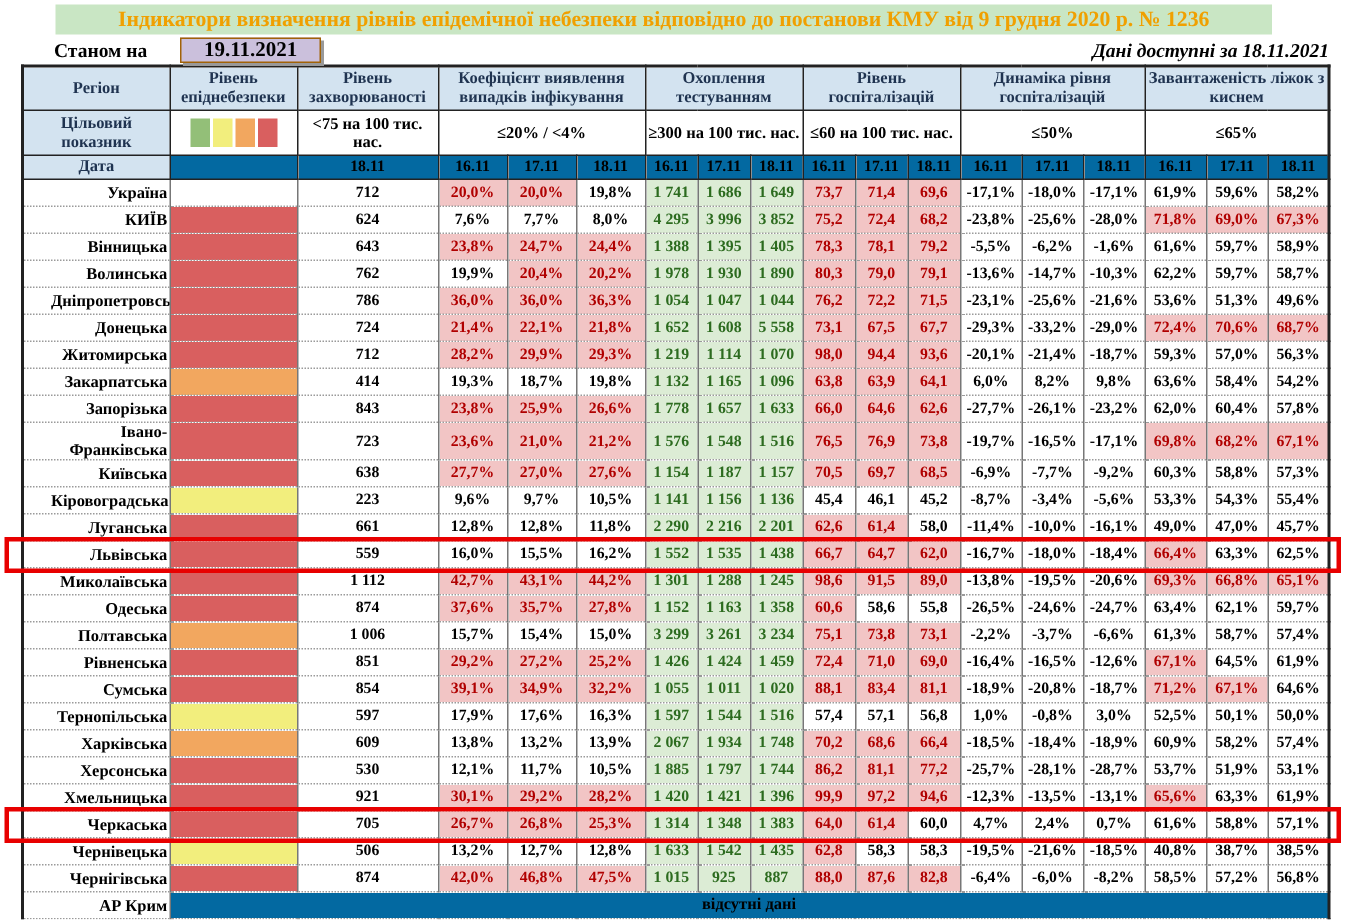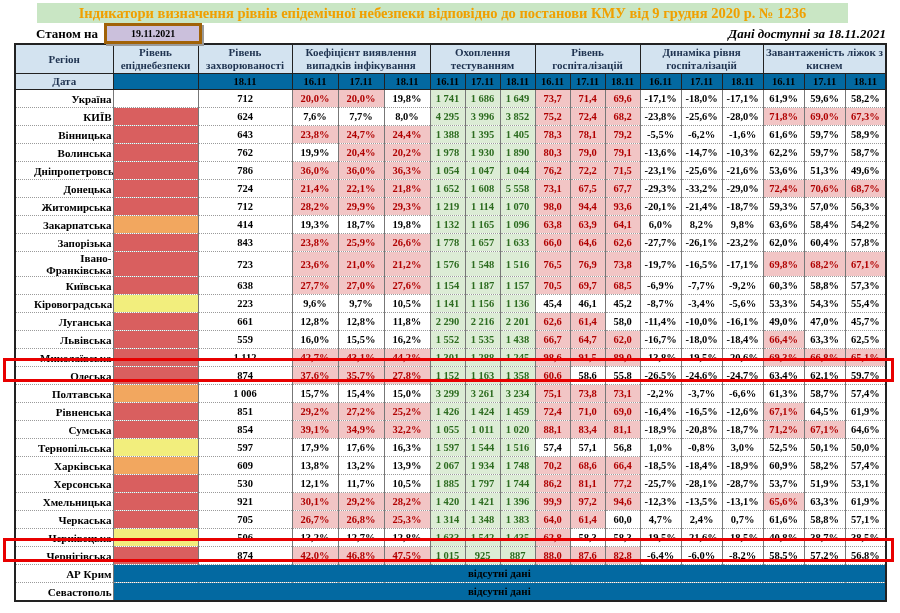--- a/index.html
+++ b/index.html
@@ -1,24 +1,24 @@
 <!DOCTYPE html>
 <html><head>
 <meta charset="utf-8">
 <style>
   html,body{margin:0;padding:0;background:#fff;}
   #page{position:relative;width:900px;height:613px;background:#fff;overflow:hidden;
         font-family:"Liberation Serif","DejaVu Serif",serif;font-weight:bold;color:#000;}
   
   .title-bar{margin:3px 52px 0 37px;height:20px;line-height:20px;text-align:center;
              background:#c9e6c4;color:#f0a000;font-size:14.5px;white-space:nowrap;}
-  .subhead{display:flex;justify-content:space-between;align-items:center;height:17px;margin:2px 14px 1px 36px;}
+  .subhead{display:flex;justify-content:space-between;align-items:flex-end;height:17px;margin:2px 14px 1px 36px;}
   .asof{display:flex;align-items:center;font-size:13px;}
-  .asof-box{margin-left:6px;width:92px;text-align:center;background:#cbc0dc;border:3px solid #a16207;
-            box-shadow:2px 2px 0 #999;font-size:10px;line-height:15px;}
+  .asof-box{margin-left:22px;width:92px;text-align:center;background:#cbc0dc;border:1px solid #a16207;
+            box-shadow:2px 2px 0 #999;font-size:14px;line-height:15px;}
   .avail{font-size:13px;font-style:italic;}
   
   table{border-collapse:collapse;table-layout:fixed;width:872px;margin-left:14px;
         border:2px solid #222;}
   th,td{padding:0 1px;overflow:hidden;white-space:nowrap;}
   thead th,thead td{border:1px solid #222;text-align:center;}
   thead .grp{background:#d3e3f0;color:#1f3350;font-size:11px;line-height:13px;white-space:normal;height:28px;}
   thead .lbl{background:#d3e3f0;color:#1f3350;font-size:11px;white-space:normal;line-height:13px;}
   thead .tgt{background:#fff;font-size:11px;line-height:12px;white-space:normal;height:29px;}
   thead .dt{background:#0369a1;font-size:10.5px;height:15px;line-height:15px;}
@@ -78,20 +78,32 @@
         <th class="grp">Регіон</th>
         <th class="grp">Рівень епіднебезпеки</th>
         <th class="grp">Рівень захворюваності</th>
         <th class="grp" colspan="3">Коефіцієнт виявлення випадків інфікування</th>
         <th class="grp" colspan="3">Охоплення тестуванням</th>
         <th class="grp" colspan="3">Рівень госпіталізацій</th>
         <th class="grp" colspan="3">Динаміка рівня госпіталізацій</th>
         <th class="grp" colspan="3">Завантаженість ліжок з киснем</th>
       </tr>
       <tr>
+        <th class="lbl">Цільовий показник</th>
+        <td class="tgt">
+          <span class="sq" style="background:#93bf78"></span><span class="sq" style="background:#f2ee7d"></span><span class="sq" style="background:#f2a75f"></span><span class="sq" style="background:#d95f5f"></span>
+        </td>
+        <td class="tgt">&lt;75 на 100 тис. нас.</td>
+        <td class="tgt" colspan="3">≤20% / &lt;4%</td>
+        <td class="tgt" colspan="3">≥300 на 100 тис. нас.</td>
+        <td class="tgt" colspan="3">≤60 на 100 тис. нас.</td>
+        <td class="tgt" colspan="3">≤50%</td>
+        <td class="tgt" colspan="3">≤65%</td>
+      </tr>
+      <tr>
         <th class="lbl" style="height:15px">Дата</th>
         <td class="dt"></td>
         <td class="dt">18.11</td>
         <td class="dt">16.11</td>
         <td class="dt">17.11</td>
         <td class="dt">18.11</td>
         <td class="dt">16.11</td>
         <td class="dt">17.11</td>
         <td class="dt">18.11</td>
         <td class="dt">16.11</td>

